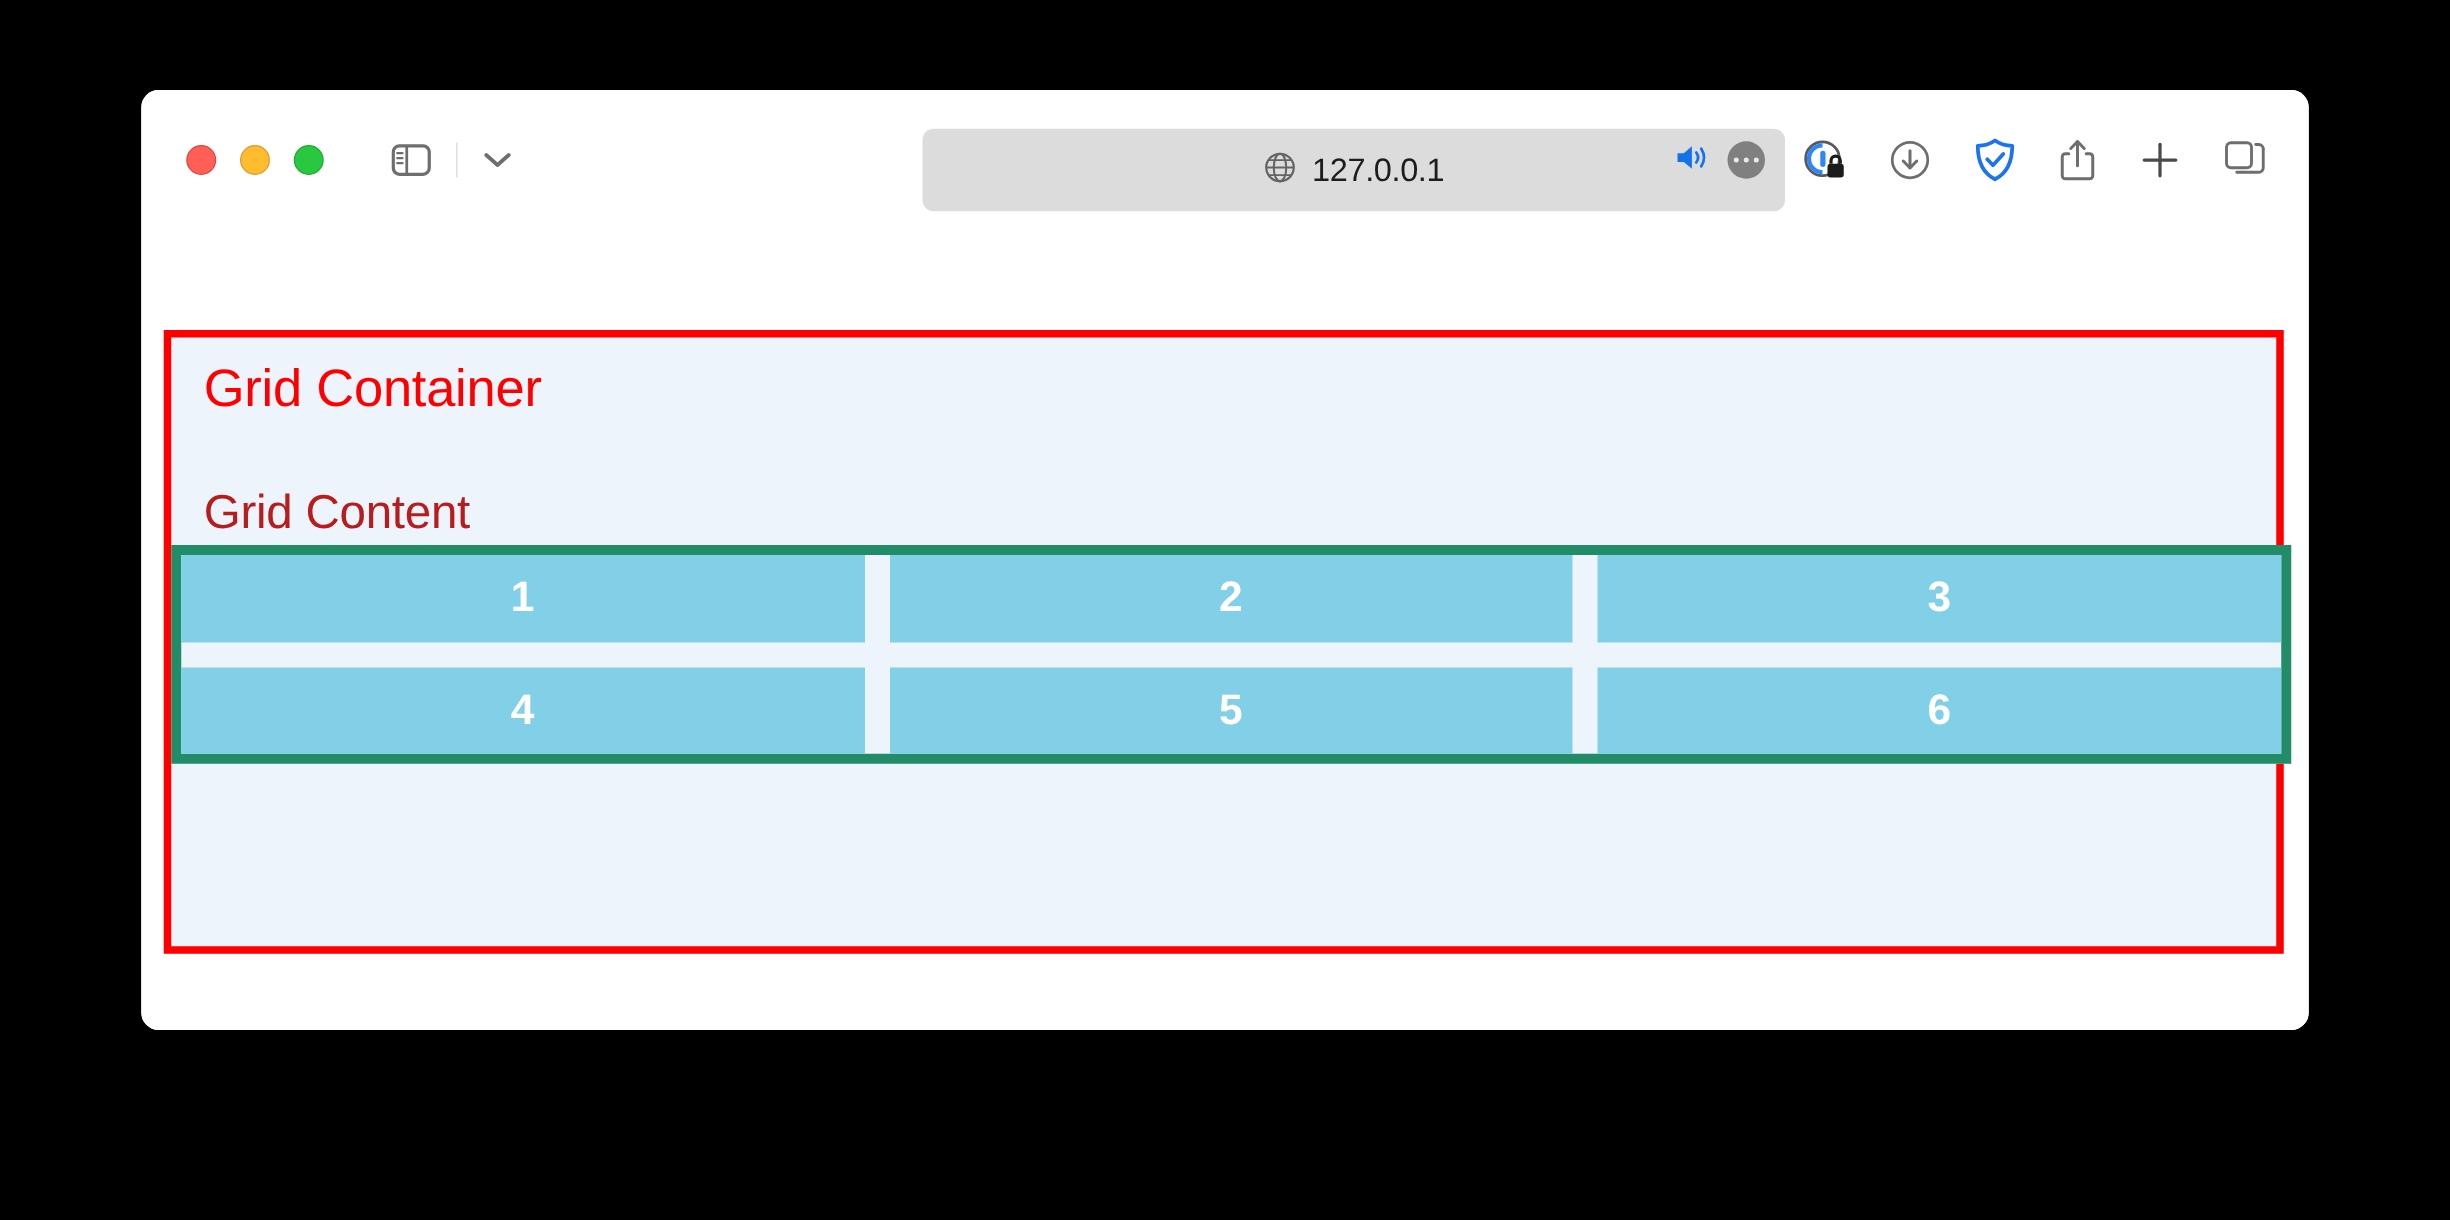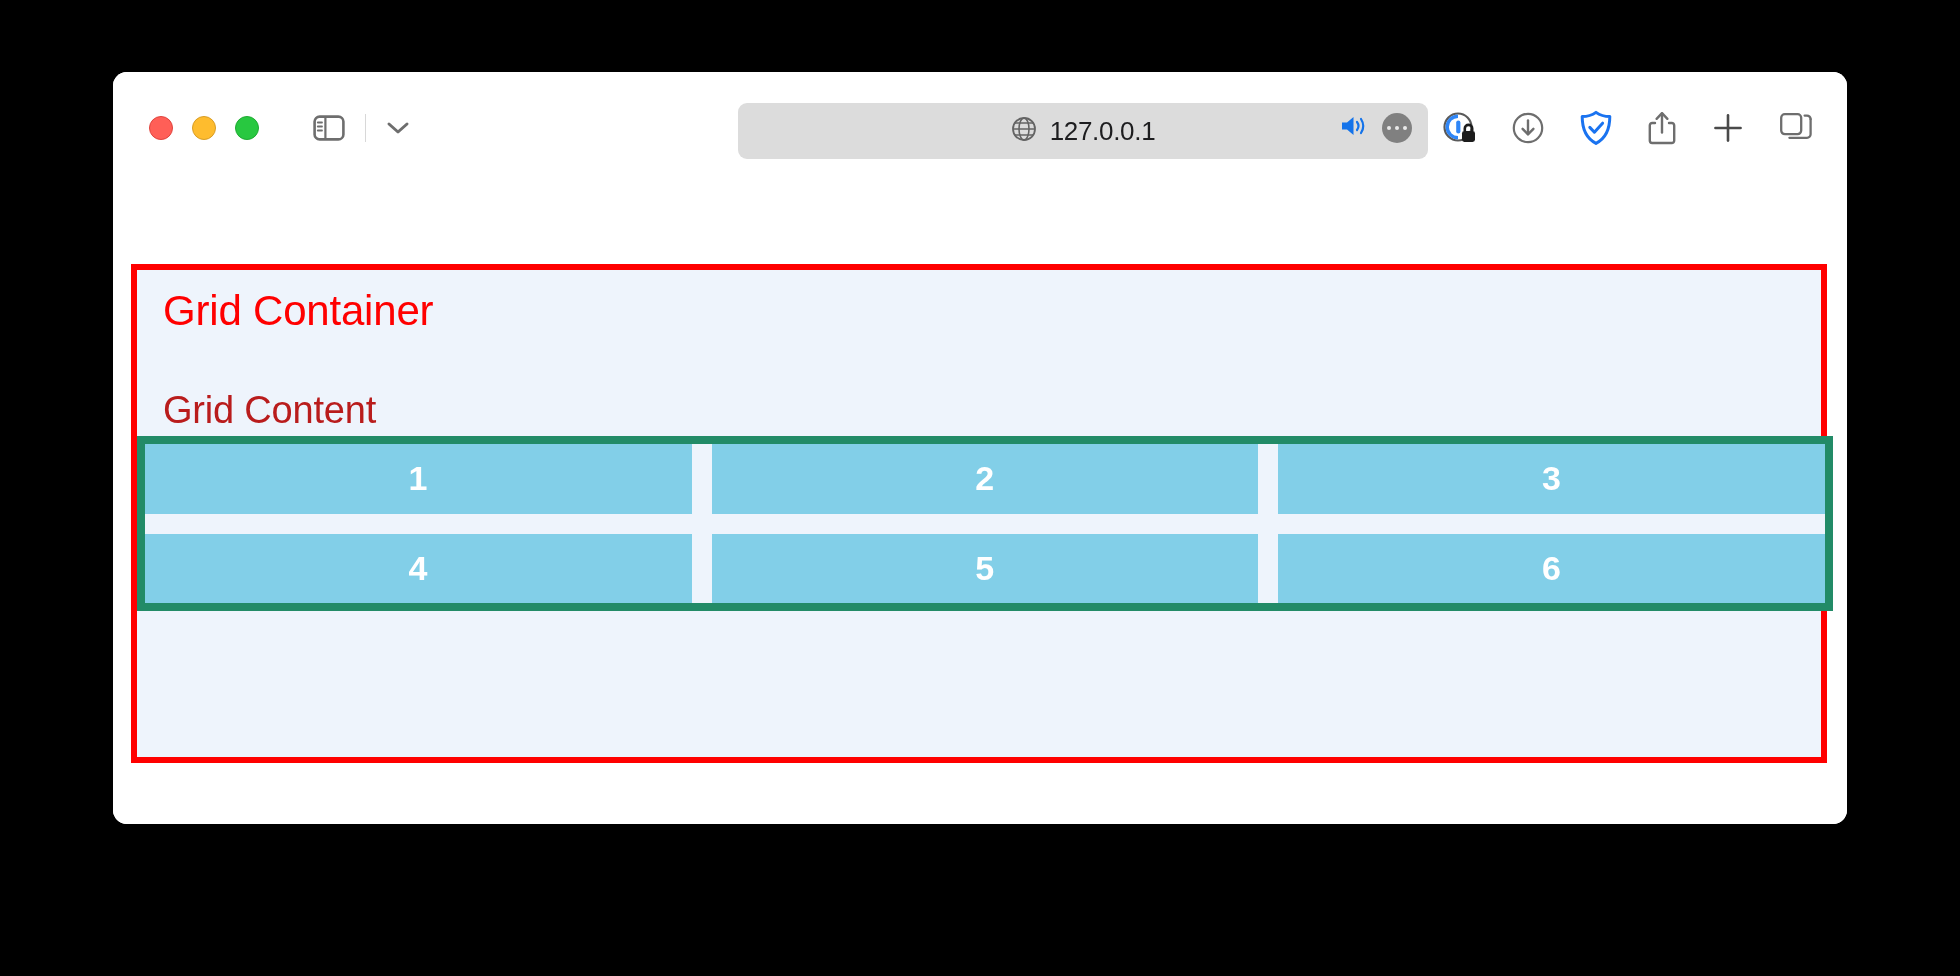--- a/index.html
+++ b/index.html
@@ -68,21 +68,21 @@
     background: #d8d8d8;
     margin: 0 6px;
   }
 
   
   #url-field {
     position: absolute;
     left: 625px;
     top: 31px;
     width: 690px;
-    height: 56px;
+    height: 66px;
     background: #dcdcdc;
     border-radius: 9px;
     display: flex;
     align-items: center;
     justify-content: center;
   }
   #url-center {
     display: flex;
     align-items: center;
     gap: 13px;

